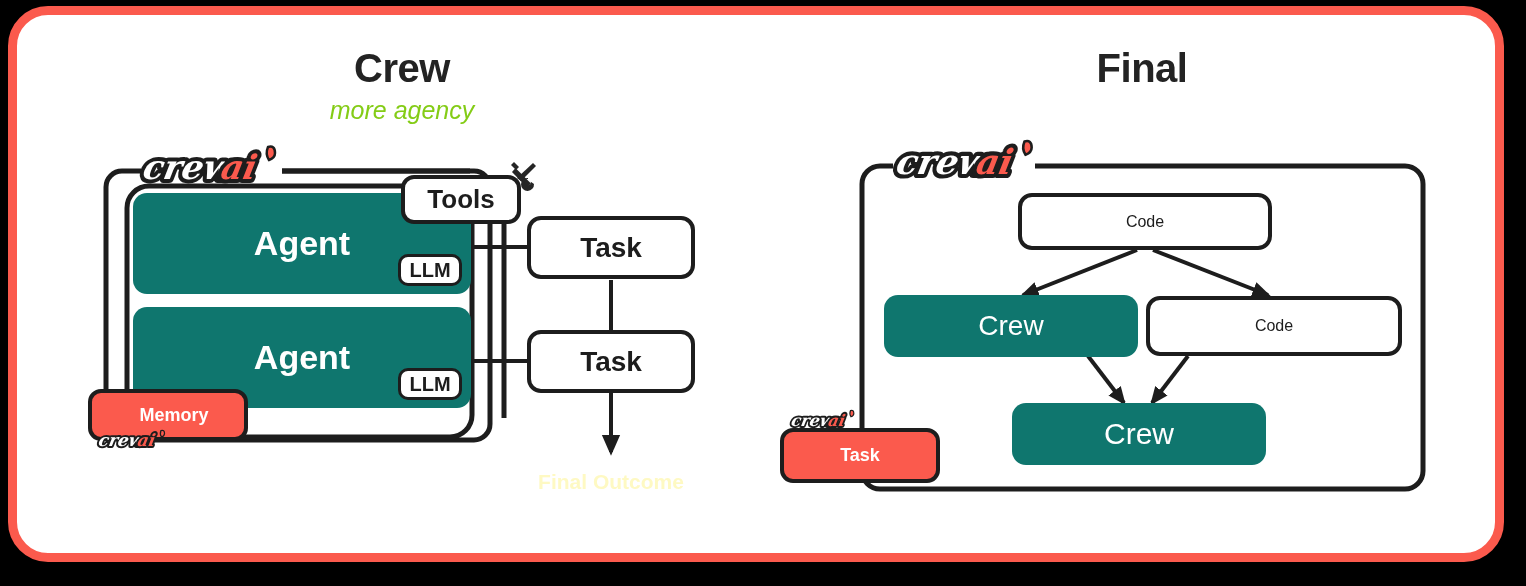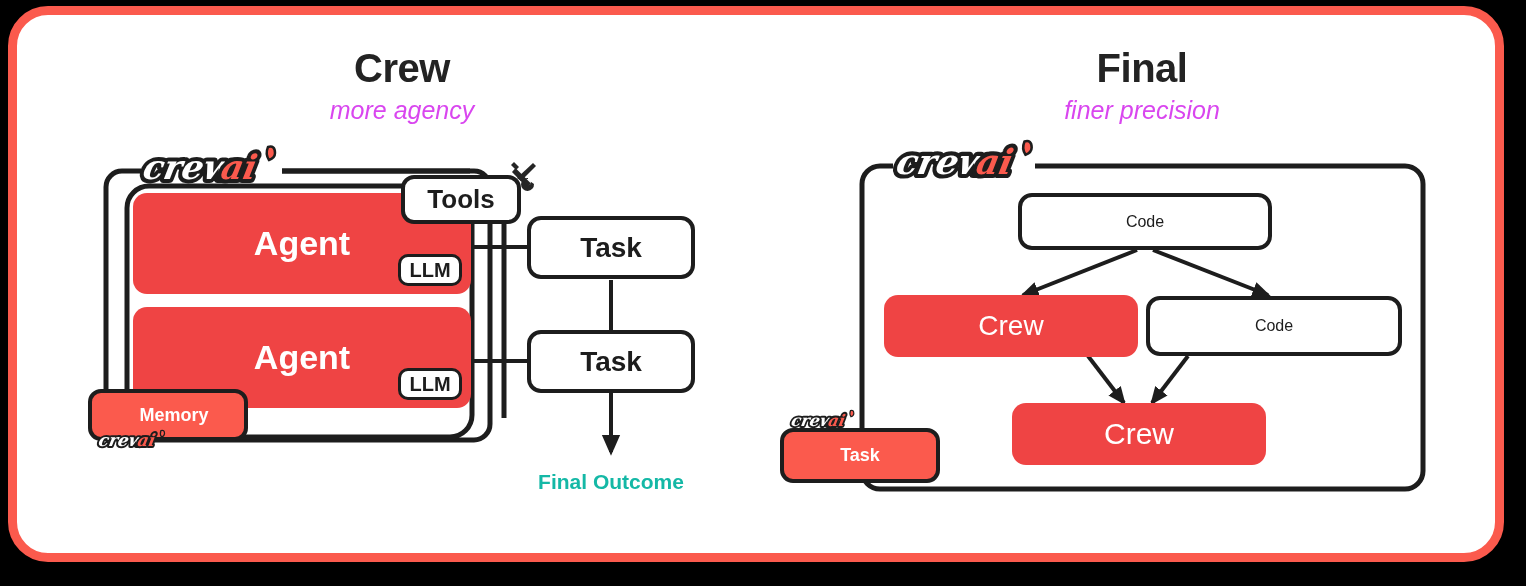--- a/index.html
+++ b/index.html
@@ -47,34 +47,34 @@
     font-weight: bold;
     font-size: 40px;
     color: #232323;
     letter-spacing: -0.5px;
   }
   .col-sub {
     position: absolute;
     text-align: center;
     font-style: italic;
     font-size: 25px;
-    color: #d946ef;
+    color: #84cc16;
   }
 
   
   .node {
     position: absolute;
     box-sizing: border-box;
     display: flex;
     align-items: center;
     justify-content: center;
     border-radius: 14px;
   }
   .node.dark {
-    background: #ef4444;
+    background: #0f766e;
     color: #ffffff;
     border: none;
   }
   .node.light {
     background: #ffffff;
     color: #1d1d1d;
     border: 4px solid #1d1d1d;
   }
   .node.red {
     background: #FB5A4D;
@@ -84,21 +84,21 @@
 
   .lbl-agent { font-size: 34px; font-weight: bold; }
   .lbl-task  { font-size: 28px; font-weight: bold; }
   .lbl-tools { font-size: 26px; font-weight: bold; }
   .lbl-llm   { font-size: 20px; font-weight: bold; }
   .lbl-mem   { font-size: 18px; font-weight: bold; }
   .lbl-code  { font-size: 16px; font-weight: normal; }
   .lbl-crew  { font-size: 28px; font-weight: normal; }
   .lbl-crewbig { font-size: 30px; font-weight: normal; }
   .lbl-state { font-size: 18px; font-weight: bold; }
-  .lbl-final { font-size: 21px; font-weight: bold; color:#14b8a6; }
+  .lbl-final { font-size: 21px; font-weight: bold; color:#fef9c3; }
 
   .final-outcome {
     position: absolute;
     text-align: center;
   }
 
   
   .logo {
     position: absolute;
     display: block;
@@ -187,21 +187,20 @@
 
     <path class="wire" stroke-width="4" marker-end="url(#arrowSm)" d="M 1088 356 L 1124 403"></path>
 
     <path class="wire" stroke-width="4" marker-end="url(#arrowSm)" d="M 1188 356 L 1152 403"></path>
   </svg>
 
   <div class="col-title" style="left:272px; top:46px; width:260px;">Crew</div>
   <div class="col-sub" style="left:272px; top:96px; width:260px;">more agency</div>
 
   <div class="col-title" style="left:1012px; top:46px; width:260px;">Final</div>
-  <div class="col-sub" style="left:1012px; top:96px; width:260px;">finer precision</div>
 
   <div class="node dark" style="left:133px; top:193px; width:338px; height:101px;">
     <span class="lbl-agent">Agent</span>
   </div>
   <div class="node light lbl-llm" style="left:398px; top:254px; width:64px; height:32px; border-width:3px; border-radius:10px;">
     <span>LLM</span>
   </div>
 
   <div class="node dark" style="left:133px; top:307px; width:338px; height:101px;">
     <span class="lbl-agent">Agent</span>

